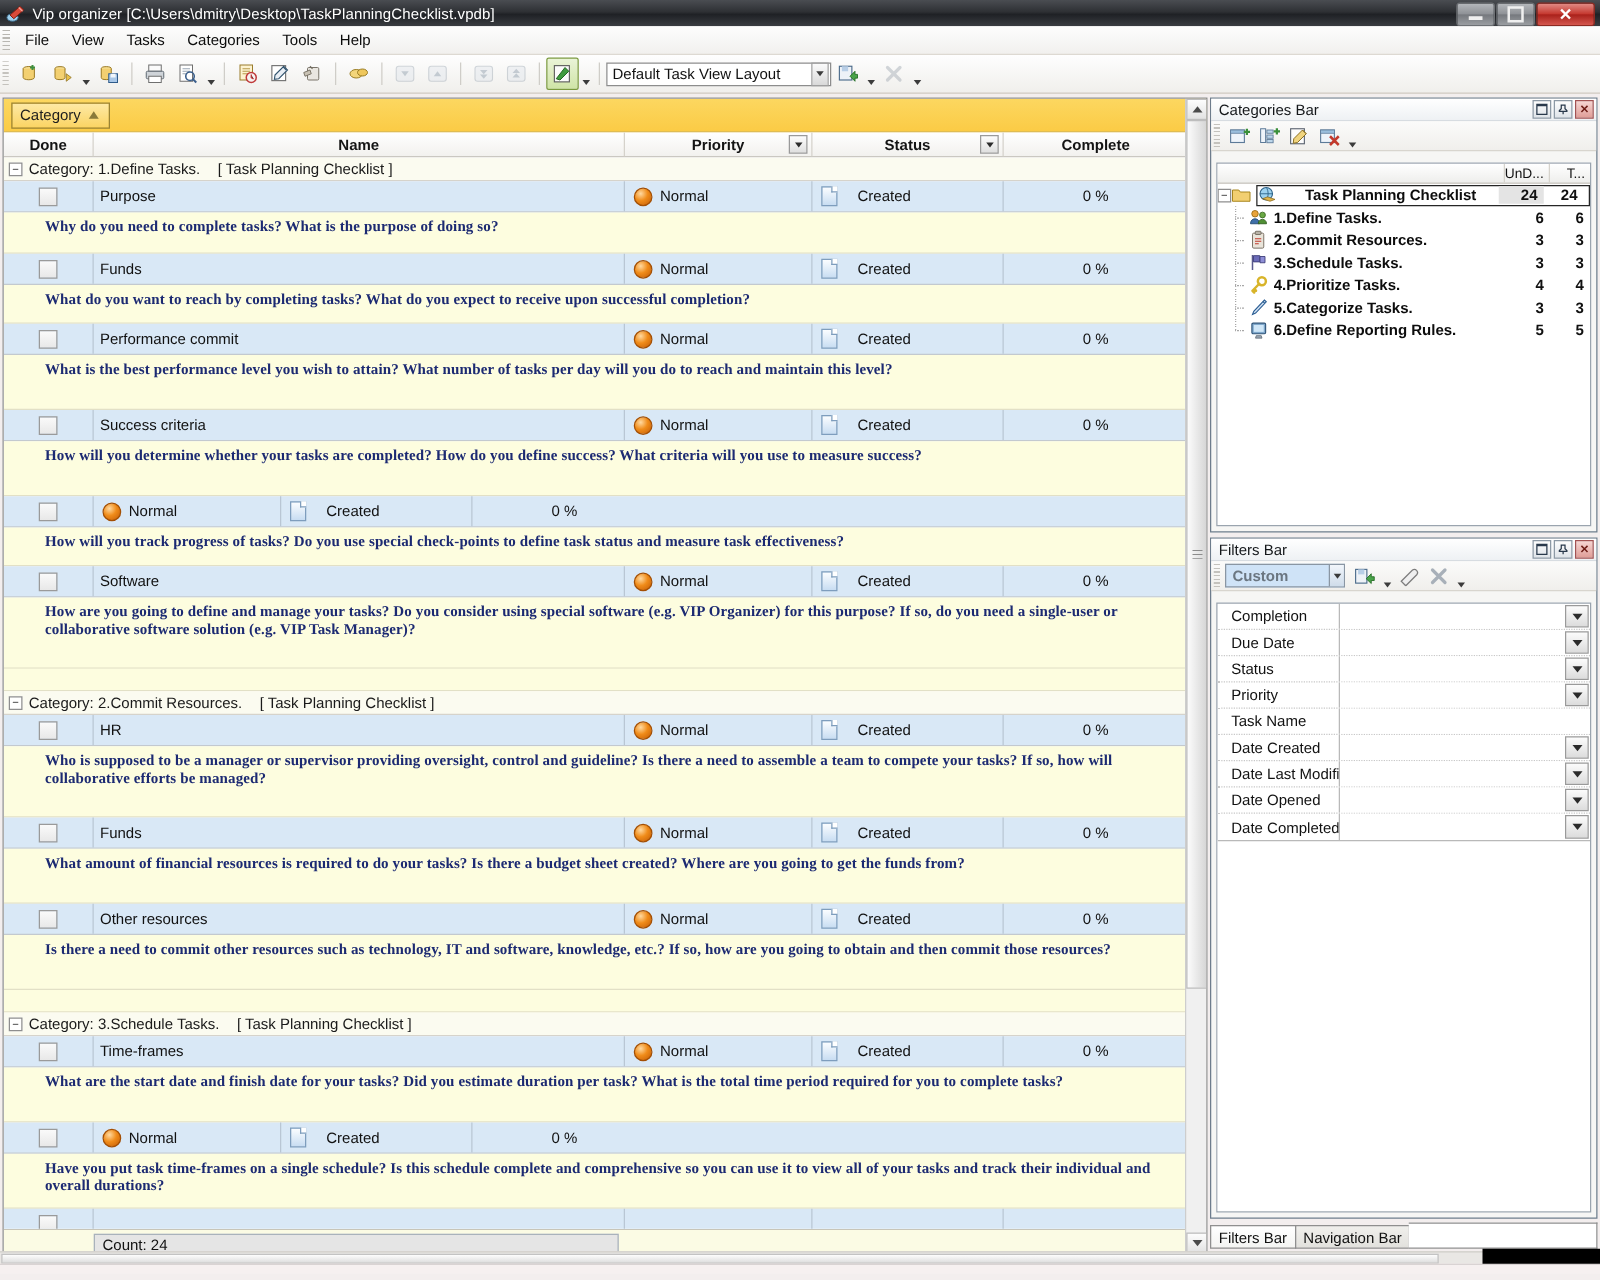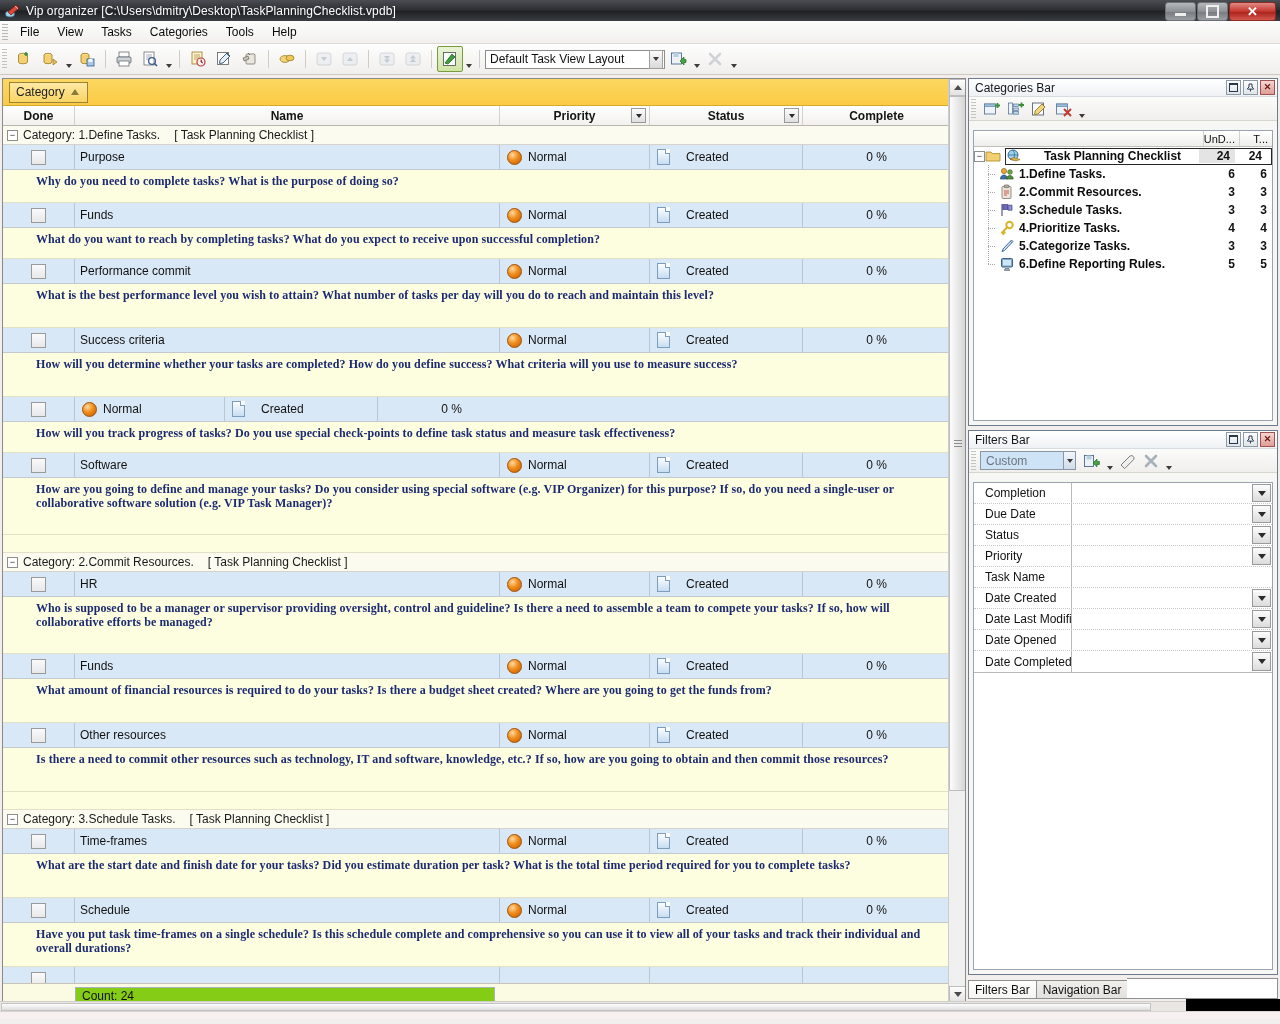--- a/index.html
+++ b/index.html
@@ -97,21 +97,21 @@
     border:1px solid #7e9dbd;position:relative;}
   .doc-ico:after{content:"";position:absolute;right:-1px;top:-1px;width:4px;height:4px;background:#fff;
     border-left:1px solid #7e9dbd;border-bottom:1px solid #7e9dbd;}
 
   .desc-row{background:#fdfddf;border-bottom:1px solid #e2e0c6;padding:5px 8px 6px 33px;box-sizing:border-box;font-family:Liberation Serif, serif;}
   .desc-row p{margin:0;font-size:12px;font-weight:bold;color:#1c2a72;line-height:13.5px;letter-spacing:.1px;}
   .desc-spacer{background:#fdfddf;border-bottom:1px solid #e2e0c6;}
 
   .status-strip{height:24px;background:#fbfbe4;border-top:1px solid #c8c5b8;display:flex;align-items:center;box-sizing:border-box;}
   .status-strip .pad{width:72px;height:100%;}
-  .count-box{width:420px;height:18px;background:#84cc16;border:1px solid #a9b2bb;display:flex;align-items:center;
+  .count-box{width:420px;height:18px;background:#e5e5e5;border:1px solid #a9b2bb;display:flex;align-items:center;
     padding-left:6px;box-sizing:border-box;font-size:12px;color:#111;}
 
   
   .vscroll{position:absolute;right:0;top:0;width:17px;height:100%;
     background:#f0f0f0;border-left:1px solid #cdcdcd;box-sizing:border-box;}
   .sb-arrow{width:17px;height:17px;background:linear-gradient(to bottom,#fdfdfd,#e2e2e2);
     border:1px solid #bdbdbd;box-sizing:border-box;display:flex;align-items:center;justify-content:center;}
   .sb-up i{width:0;height:0;border-left:4px solid transparent;border-right:4px solid transparent;border-bottom:5px solid #4a4a4a;}
   .sb-dn i{width:0;height:0;border-left:4px solid transparent;border-right:4px solid transparent;border-top:5px solid #4a4a4a;}
   .sb-thumb{position:absolute;left:0;width:17px;background:linear-gradient(to right,#fcfcfc,#e9e9e9 50%,#d6d6d6);
@@ -149,21 +149,21 @@
   .tw-dots{width:14px;height:18px;flex:none;position:relative;}
   .tw-dots:before{content:"";position:absolute;left:3px;top:0;bottom:0;width:1px;
     background-image:repeating-linear-gradient(to bottom,#a8a8a8 0 1px,transparent 1px 2px);}
   .tw-dots:after{content:"";position:absolute;left:3px;top:9px;width:8px;height:1px;
     background-image:repeating-linear-gradient(to right,#a8a8a8 0 1px,transparent 1px 2px);}
   .tw-dots.last:before{bottom:9px;}
   .mini-ico{width:16px;height:16px;margin-right:4px;flex:none;position:relative;}
 
   
   .filter-combo{width:96px;height:19px;border:1px solid #8a96a3;background:#cfe3f7;display:flex;align-items:center;
-    padding-left:5px;box-sizing:border-box;font-size:12px;color:#6b7681;}
+    padding-left:5px;box-sizing:border-box;font-size:12px;color:#6b7681;font-weight:bold;}
   .filter-combo .fc-btn{margin-left:auto;width:11px;height:17px;background:linear-gradient(to bottom,#f2f6fb,#cfdcea);
     border-left:1px solid #8a96a3;display:flex;align-items:center;justify-content:center;}
   .fgrid{position:absolute;left:4px;right:4px;top:51px;bottom:4px;background:#fff;border:1px solid #9aa4ae;box-sizing:border-box;overflow:hidden;}
   .frow{height:21px;display:flex;align-items:stretch;border-bottom:1px dotted #c8c8c8;box-sizing:border-box;}
   .frow .fname{width:98px;display:flex;align-items:center;padding-left:11px;box-sizing:border-box;font-size:12px;color:#111;
     border-right:1px solid #b9b9b9;overflow:hidden;white-space:nowrap;}
   .frow .fval{flex:1;background:#fff;}
   .frow .fdrop{width:19px;margin:1px;border:1px solid #9a9a9a;background:linear-gradient(to bottom,#fcfcfc,#dcdcdc);
     display:flex;align-items:center;justify-content:center;box-sizing:border-box;}
   .frow .fdrop i{width:0;height:0;border-left:4px solid transparent;border-right:4px solid transparent;border-top:5px solid #2b2b2b;}
@@ -617,21 +617,20 @@
         <div class="tc cmp" style="width:147px">0 %</div>
       </div>
       <div class="desc-row" style="height:44px">
           <p>What are the start date and finish date for your tasks? Did you estimate duration per task? What is the total time period required for you to complete tasks?</p>
         </div>
 
       <div class="task-row">
         <div class="tc done" style="width:72px">
             <span class="chk"></span>
           </div>
-        <div class="tc name" style="width:425px">Schedule</div>
         <div class="tc pri" style="width:150px">
             <span class="pri-dot"></span>
             <span>Normal</span>
           </div>
         <div class="tc sta" style="width:153px">
             <span class="doc-ico"></span>
             <span>Created</span>
           </div>
         <div class="tc cmp" style="width:147px">0 %</div>
       </div>

